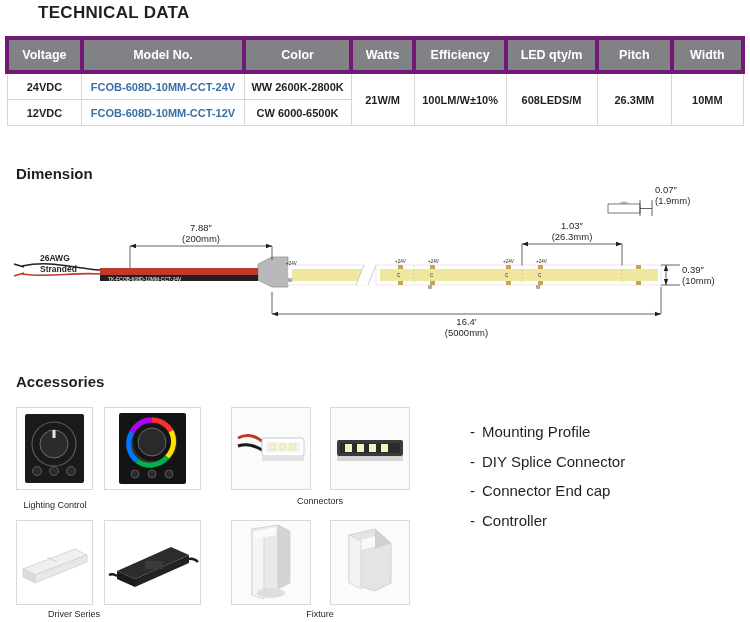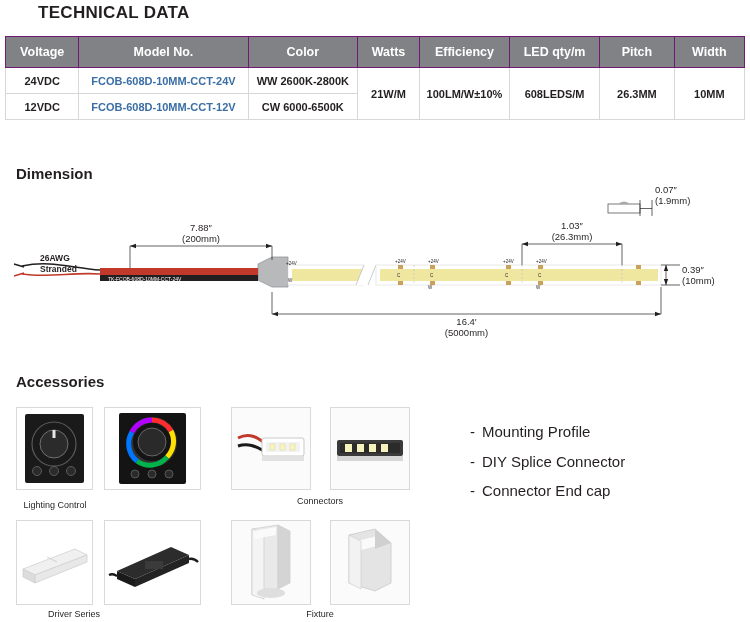--- a/index.html
+++ b/index.html
@@ -53,21 +53,21 @@
     width: 740px;
     border-collapse: collapse;
     font-size: 11px;
   }
   #tech-table th {
     background: #808285;
     color: #ffffff;
     font-weight: bold;
     font-size: 12.5px;
     height: 30px;
-    border: 1px solid #701a75;
+    border: 4px solid #701a75;
     text-align: center;
     padding: 0 4px;
   }
   #tech-table td {
     border: 1px solid #d6d7d9;
     text-align: center;
     height: 25px;
     padding: 0 4px;
     font-size: 11px;
     color: #231f20;
@@ -384,13 +384,14 @@
   </svg>
 </div>
 
 <div class="thumb-cap" style="left:14px; top:609px;">Driver Series</div>
 <div class="thumb-cap" style="left:260px; top:609px;">Fixture</div>
 
 <div class="acc-list">
   <div><span class="acc-dash">-</span><span>Mounting Profile</span></div>
   <div><span class="acc-dash">-</span><span>DIY Splice Connector</span></div>
   <div><span class="acc-dash">-</span><span>Connector End cap</span></div>
+  <div><span class="acc-dash">-</span><span>Controller</span></div>
 </div>
 
 </body></html>

